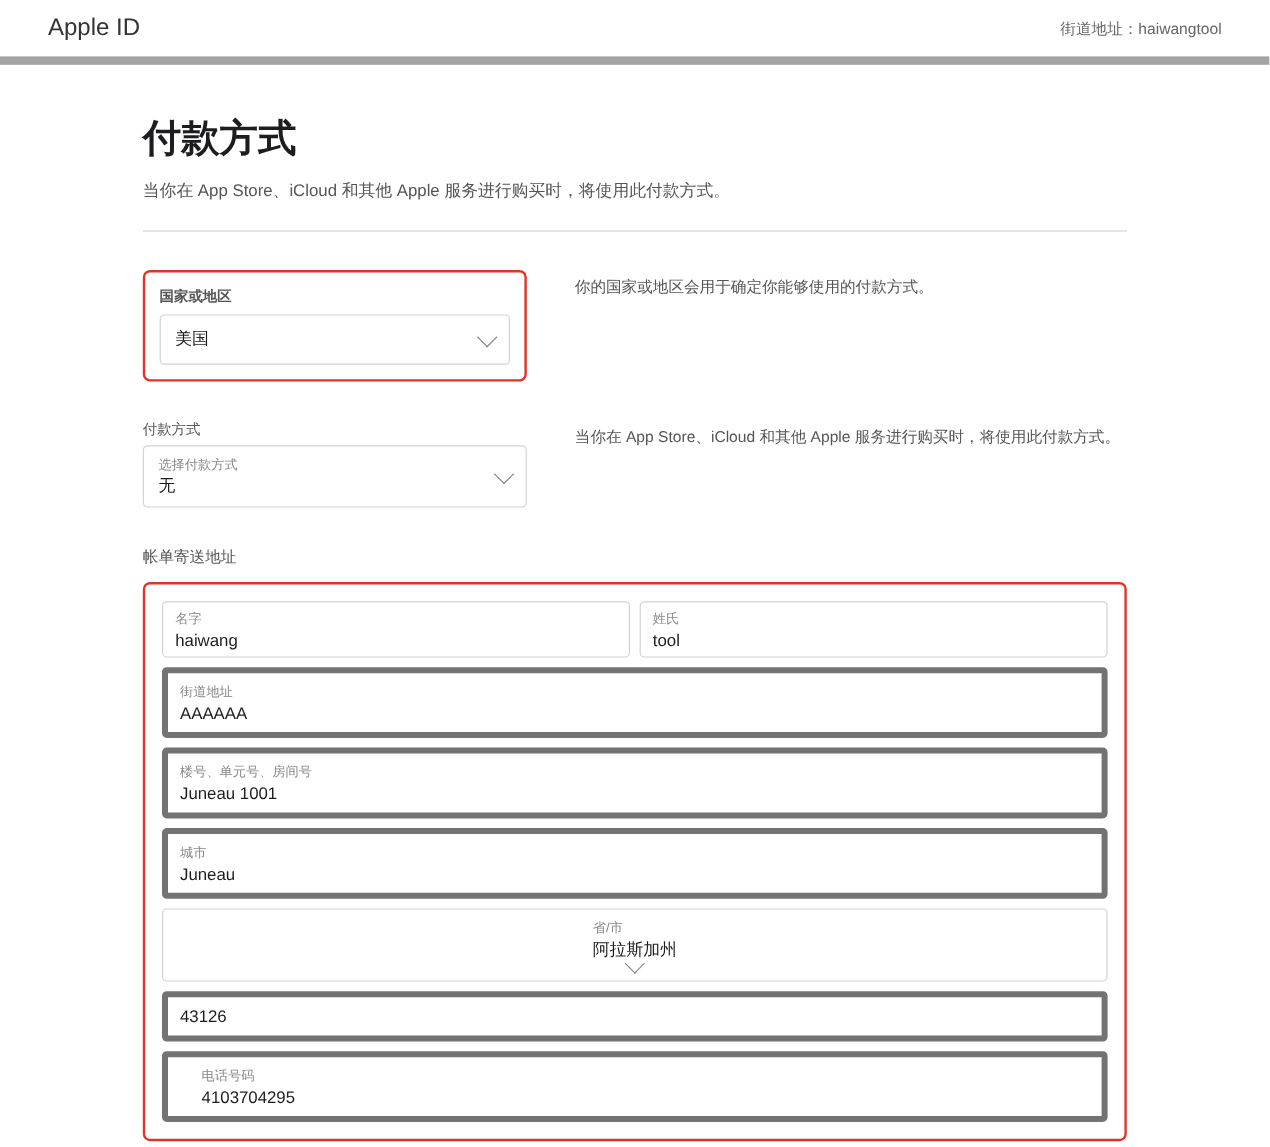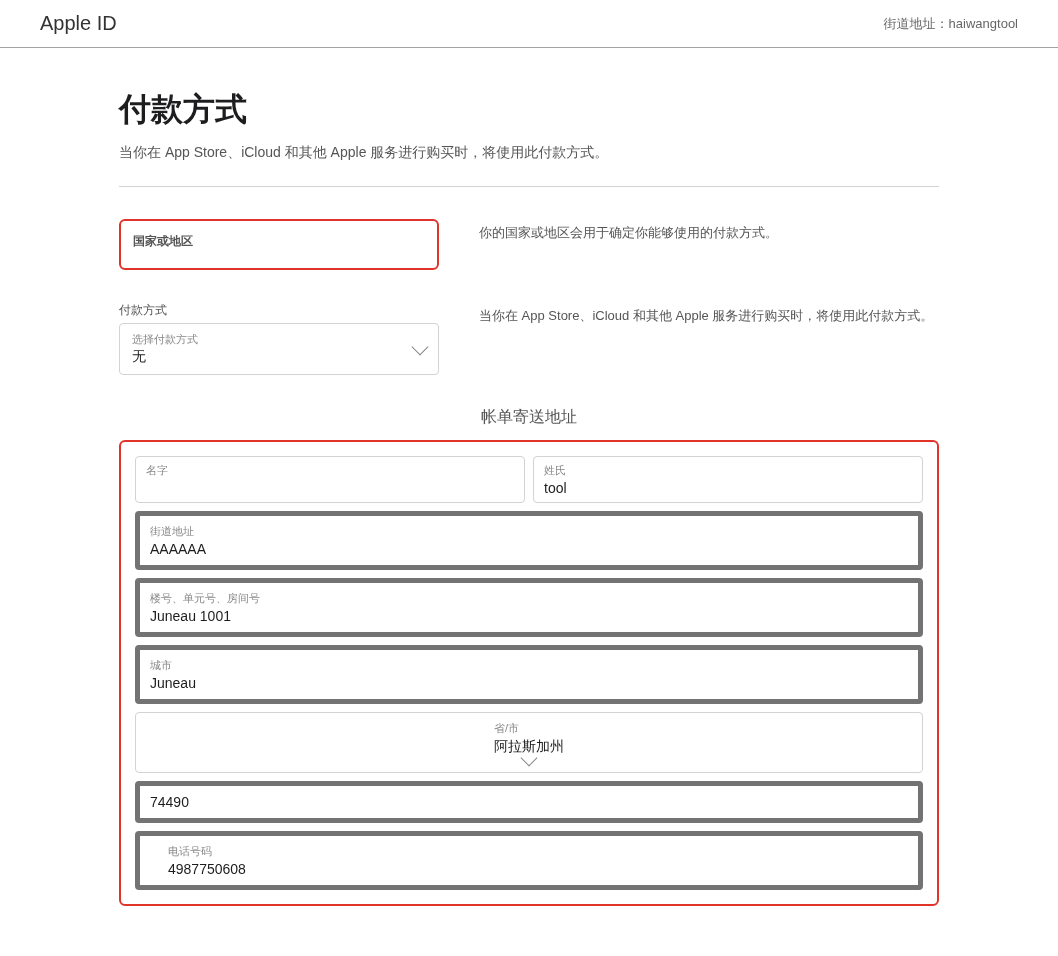--- a/index.html
+++ b/index.html
@@ -13,21 +13,21 @@
       background: #fff;
       color: #333;
       font-size: 14px;
     }
 
     .header {
       display: flex;
       justify-content: space-between;
       align-items: center;
       padding: 12px 40px;
-      border-bottom: 1px solid #a3a3a3;
+      border-bottom: 7px solid #a3a3a3;
     }
 
     .header-title {
       font-size: 20px;
       font-weight: 400;
       color: #333;
     }
 
     .header-user {
       font-size: 13px;
@@ -157,24 +157,23 @@
       margin-bottom: 32px;
     }
 
     .billing-wrapper {
       border: 2px solid #e0342a;
       border-radius: 6px;
       padding: 14px;
     }
 
     .billing-label {
-      font-size: 16px;
+      font-size: 13px;
       color: #555;
       margin-bottom: 12px;
-      text-align: center;
     }
 
     .name-row {
       display: flex;
       gap: 8px;
       margin-bottom: 8px;
     }
 
     .name-field {
       flex: 1;
@@ -229,20 +228,24 @@
 <div class="main-content">
 
   <h1 class="page-title">付款方式</h1>
   <p class="page-desc">当你在 App Store、iCloud 和其他 Apple 服务进行购买时，将使用此付款方式。</p>
   <hr class="divider">
 
   <div class="section">
     <div class="form-side">
       <div class="country-section">
         <div class="country-field-label">国家或地区</div>
+        <div class="select-box">
+          <span class="select-value">美国</span>
+          <div class="chevron-down"></div>
+        </div>
       </div>
     </div>
     <div class="info-side">你的国家或地区会用于确定你能够使用的付款方式。</div>
   </div>
 
   <div class="section">
     <div class="form-side">
       <div class="payment-section-label">付款方式</div>
       <div class="payment-select-box">
         <div class="payment-select-inner">
@@ -255,20 +258,21 @@
     <div class="info-side">当你在 App Store、iCloud 和其他 Apple 服务进行购买时，将使用此付款方式。</div>
   </div>
 
   <div class="billing-section">
     <div class="billing-label">帐单寄送地址</div>
     <div class="billing-wrapper">
 
       <div class="name-row">
         <div class="name-field">
           <div class="input-field-label">名字</div>
+          <div class="input-field-value">haiwang</div>
         </div>
         <div class="name-field">
           <div class="input-field-label">姓氏</div>
           <div class="input-field-value">tool</div>
         </div>
       </div>
 
       <div class="full-field">
         <div class="input-field-label">街道地址</div>
         <div class="input-field-value">AAAAAA</div>
@@ -286,24 +290,24 @@
 
       <div class="state-select-box">
         <div class="state-select-inner">
           <span class="input-field-label">省/市</span>
           <span class="input-field-value">阿拉斯加州</span>
         </div>
         <div class="chevron-down"></div>
       </div>
 
       <div class="full-field">
-        <div class="input-field-value">74490</div>
+        <div class="input-field-value">43126</div>
       </div>
 
       <div class="full-field" style="margin-bottom: 0; padding-left: 28px;">
         <div class="input-field-label">电话号码</div>
-        <div class="input-field-value">4987750608</div>
+        <div class="input-field-value">4103704295</div>
       </div>
 
     </div>
   </div>
 
 </div>
 
 </body></html>

